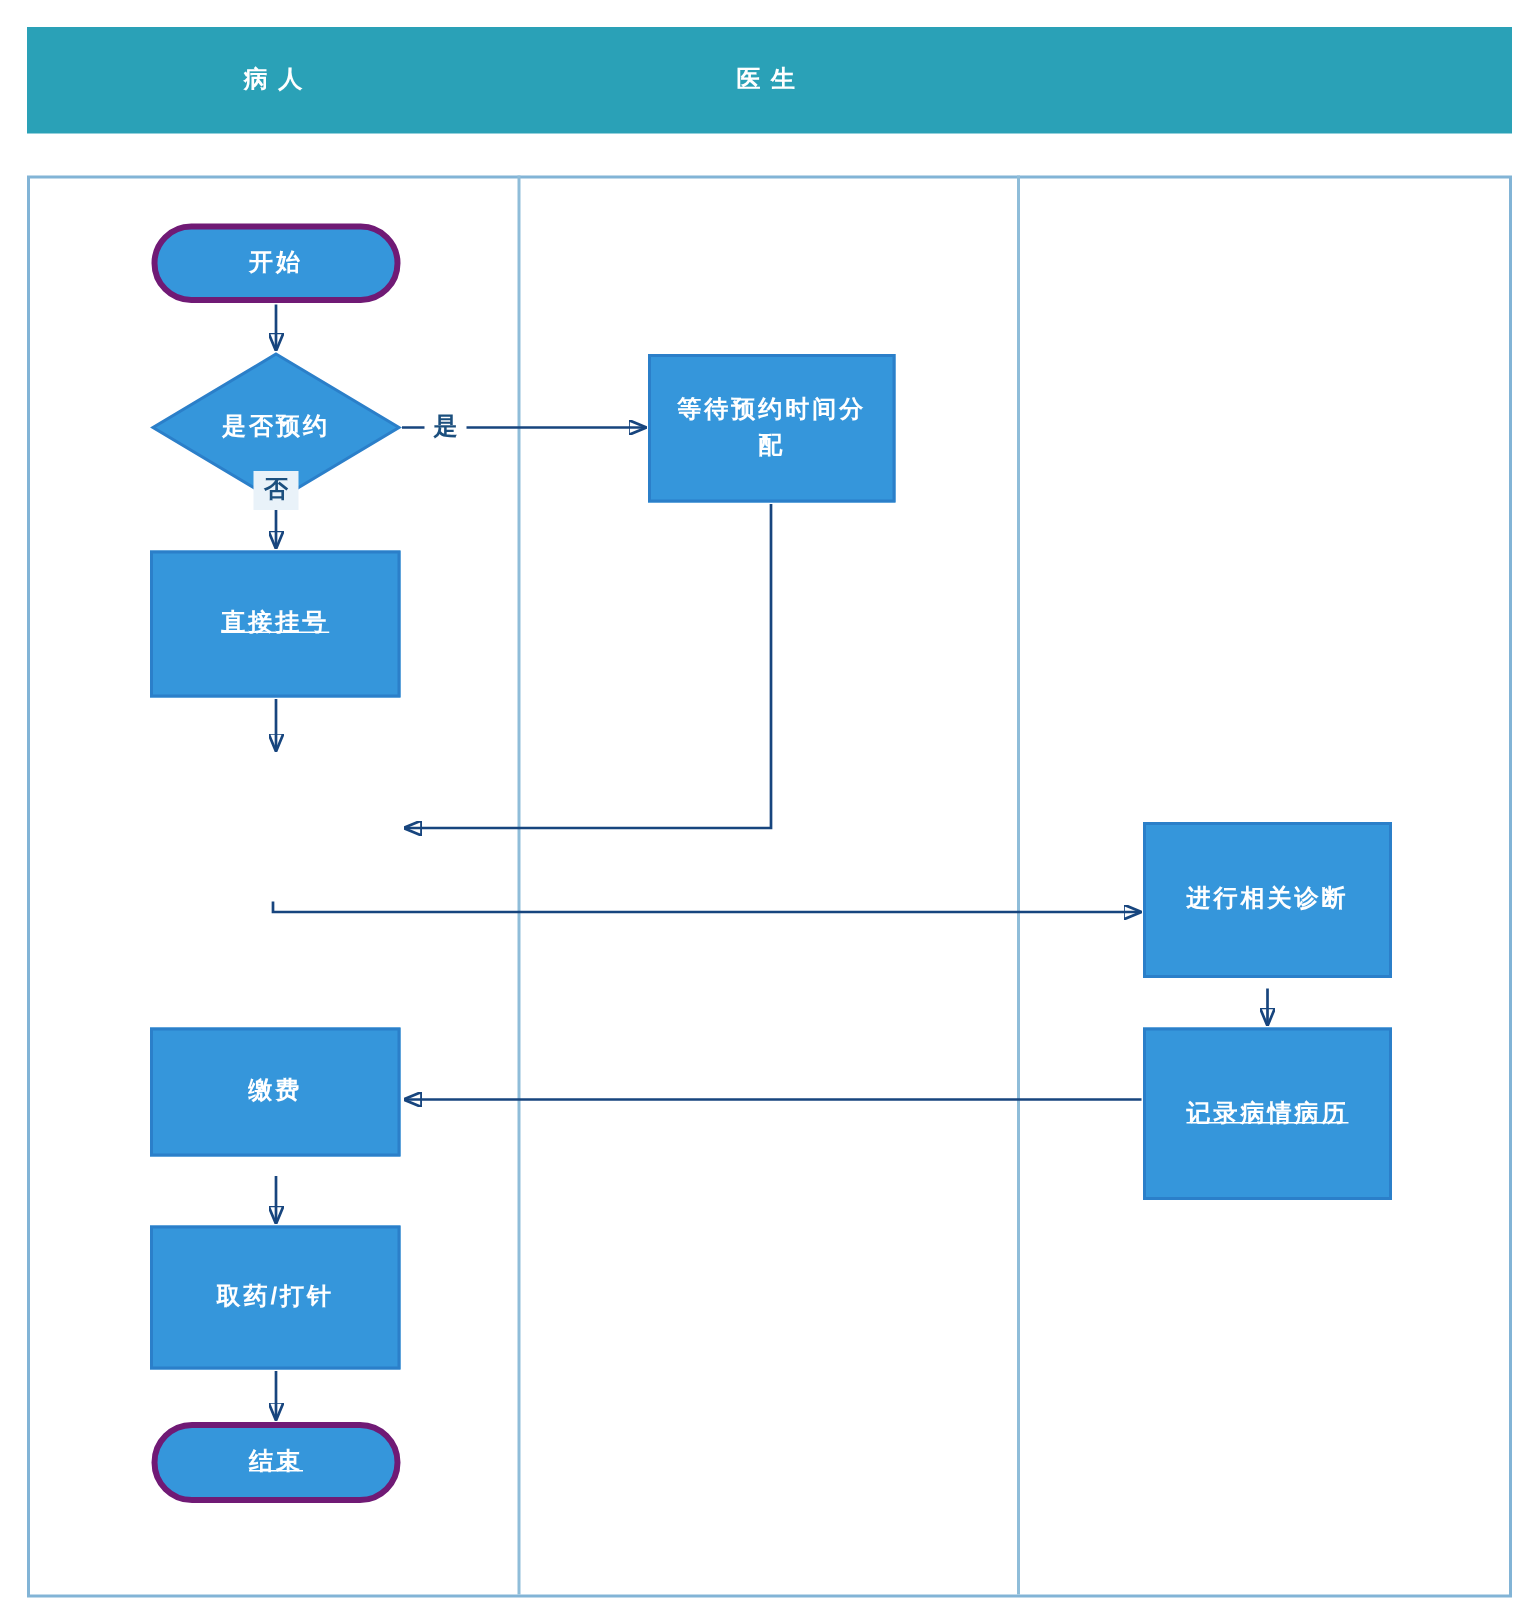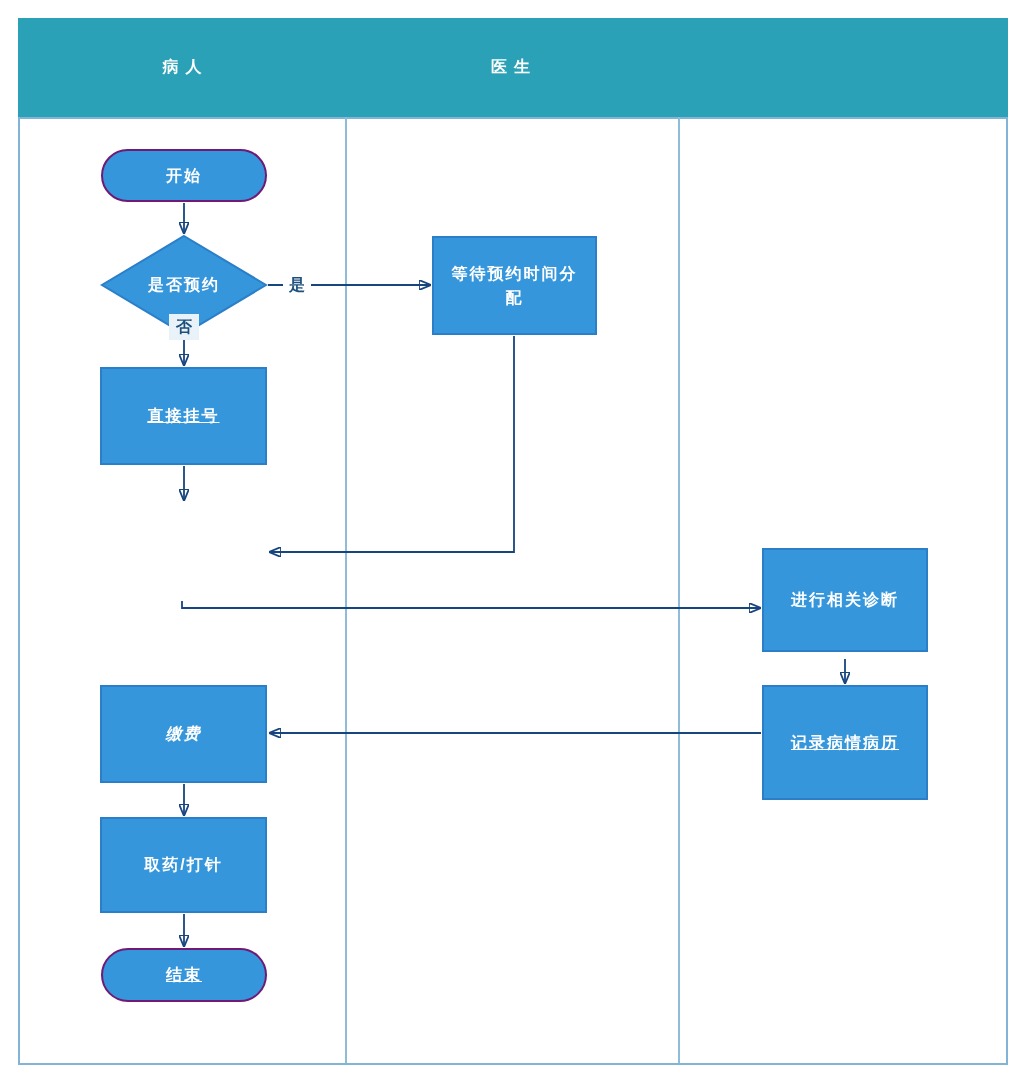--- a/index.html
+++ b/index.html
@@ -17,21 +17,21 @@
   }
   
   .pool {
     position: absolute;
     left: 18px; top: 18px;
     width: 990px; height: 1047px;
   }
   .pool-header {
     position: absolute;
     left: 0; top: 0;
-    width: 990px; height: 99px;
+    width: 990px; height: 71px;
     background: #2aa1b7;
     display: flex;
   }
   .header-cell {
     display: flex;
     align-items: center;
     justify-content: center;
     color: #ffffff;
     font-size: 16px;
     font-weight: bold;
@@ -81,35 +81,35 @@
     letter-spacing: 2px;
     line-height: 24px;
     box-sizing: border-box;
   }
   .node.rect {
     background: #3596db;
     border: 2px solid #2b7fc9;
   }
   .node.terminator {
     background: #3596db;
-    border: 2px solid #701a75;
+    border: 4px solid #701a75;
     border-radius: 27px;
   }
   .node.diamond-label {
     background: transparent;
     border: none;
   }
   .n-start     { left: 101px; top: 149px; width: 166px; height: 53px; }
   .n-decision  { left: 101px; top: 235px; width: 166px; height: 100px; }
   .n-wait      { left: 432px; top: 236px; width: 165px; height: 99px; padding: 0 17px; }
   .n-register  { left: 100px; top: 367px; width: 167px; height: 98px; text-decoration: underline; }
   .n-triage    { left: 100px; top: 502px; width: 167px; height: 98px; }
   .n-diagnose  { left: 762px; top: 548px; width: 166px; height: 104px; font-family: Liberation Serif, serif; }
   .n-record    { left: 762px; top: 685px; width: 166px; height: 115px; text-decoration: underline; }
-  .n-pay       { left: 100px; top: 685px; width: 167px; height: 98px; font-style: italic; }
+  .n-pay       { left: 100px; top: 685px; width: 167px; height: 86px; }
   .n-medicine  { left: 100px; top: 817px; width: 167px; height: 96px; align-items: center; }
   .n-end       { left: 101px; top: 948px; width: 166px; height: 54px; text-decoration: underline; }
 
   
   .edge-label {
     position: absolute;
     color: #1b4f7e;
     font-size: 16px;
     font-weight: bold;
     text-align: center;

